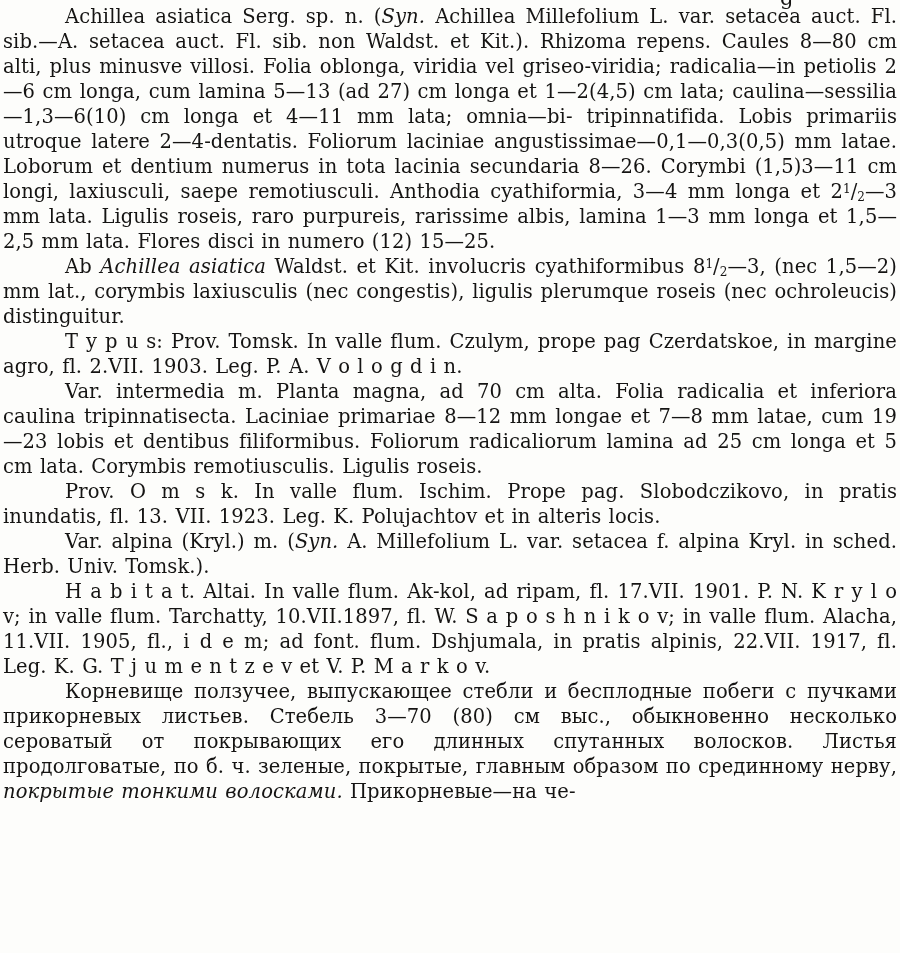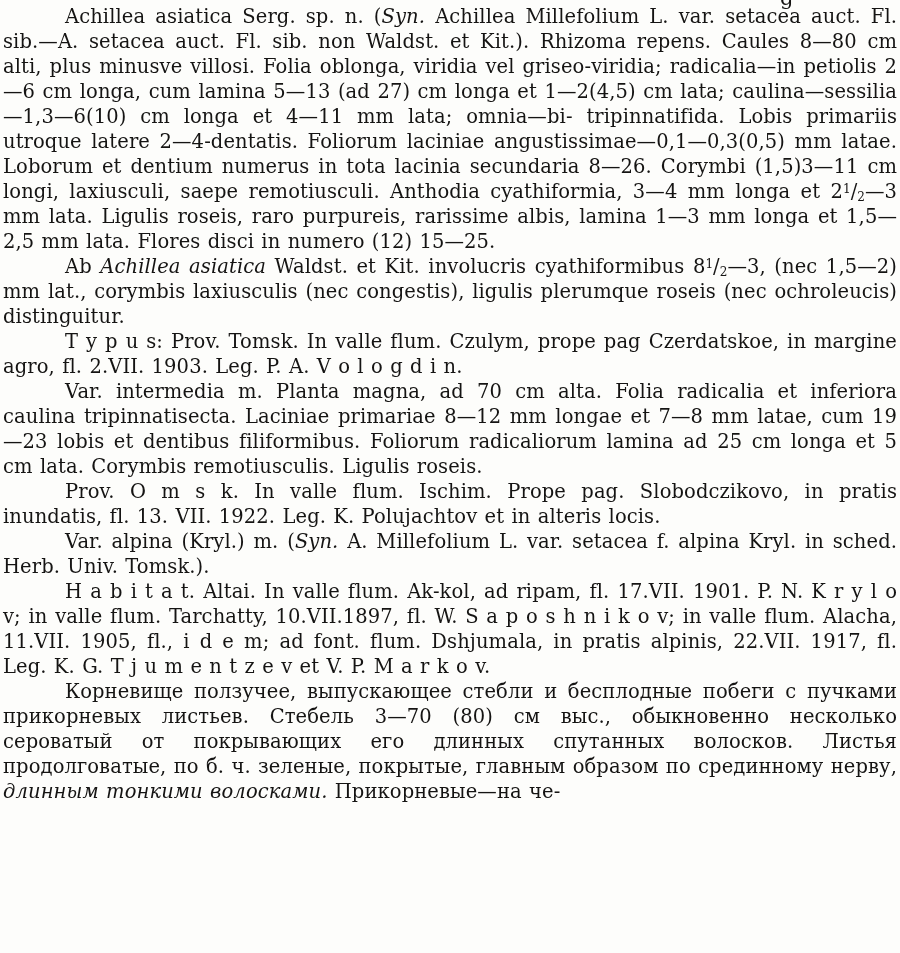--- a/index.html
+++ b/index.html
@@ -55,18 +55,18 @@
 </head>
 <body>
 
 <div class="page">
   <span class="edge-artifact">g</span>
   <div class="doc-body">
       <p><span class="b">Achillea asiatica</span><span> Serg. sp. n. (</span><span class="i">Syn.</span><span> Achillea Millefolium L. var. setacea auct. Fl. sib.—A. setacea auct. Fl. sib. non Waldst. et Kit.). Rhizoma repens. Caules 8—80 cm alti, plus minusve villosi. Folia oblonga, viridia vel griseo-viridia; radicalia—in petiolis 2—6 cm longa, cum lamina 5—13 (ad 27) cm longa et 1—2(4,5) cm lata; caulina—sessilia—1,3—6(10) cm longa et 4—11 mm lata; omnia—bi- tripinnatifida. Lobis primariis utroque latere 2—4-dentatis. Foliorum laciniae angustissimae—0,1—0,3(0,5) mm latae. Loborum et dentium numerus in tota lacinia secundaria 8—26. Corymbi (1,5)3—11 cm longi, laxiusculi, saepe remotiusculi. Anthodia cyathiformia, 3—4 mm longa et 2</span><span class="frac"><sup>1</sup>/<sub>2</sub></span><span>—3 mm lata. Ligulis roseis, raro purpureis, rarissime albis, lamina 1—3 mm longa et 1,5—2,5 mm lata. Flores disci in numero (12) 15—25.</span></p>
       <p><span>Ab </span><span class="i">Achillea asiatica</span><span> Waldst. et Kit. involucris cyathiformibus 8</span><span class="frac"><sup>1</sup>/<sub>2</sub></span><span>—3, (nec 1,5—2) mm lat., corymbis laxiusculis (nec congestis), ligulis plerumque roseis (nec ochroleucis) distinguitur.</span></p>
       <p><span>T y p u s: Prov. Tomsk. In valle flum. Czulym, prope pag Czerdatskoe, in margine agro, fl. 2.VII. 1903. Leg. P. A. V o l o g d i n.</span></p>
       <p><span>Var. </span><span class="b">intermedia</span><span> m. Planta magna, ad 70 cm alta. Folia radicalia et inferiora caulina tripinnatisecta. Laciniae primariae 8—12 mm longae et 7—8 mm latae, cum 19—23 lobis et dentibus filiformibus. Foliorum radicaliorum lamina ad 25 cm longa et 5 cm lata. Corymbis remotiusculis. Ligulis roseis.</span></p>
-      <p><span>Prov. O m s k. In valle flum. Ischim. Prope pag. Slobodczikovo, in pratis inundatis, fl. 13. VII. 1922. Leg. K. Polujachtov et in alteris locis.</span></p>
+      <p><span>Prov. O m s k. In valle flum. Ischim. Prope pag. Slobodczikovo, in pratis inundatis, fl. 13. VII. 1923. Leg. K. Polujachtov et in alteris locis.</span></p>
       <p><span>Var. </span><span class="b">alpina</span><span> (Kryl.) m. (</span><span class="i">Syn.</span><span> A. Millefolium L. var. setacea f. alpina Kryl. in sched. Herb. Univ. Tomsk.).</span></p>
       <p><span>H a b i t a t. </span><span class="b">Altai.</span><span> In valle flum. Ak-kol, ad ripam, fl. 17.VII. 1901. P. N. K r y l o v; in valle flum. Tarchatty, 10.VII.1897, fl. W. S a p o s h n i k o v; in valle flum. Alacha, 11.VII. 1905, fl., i d e m; ad font. flum. Dshjumala, in pratis alpinis, 22.VII. 1917, fl. Leg. K. G. T j u m e n t z e v et V. P. M a r k o v.</span></p>
-      <p><span>Корневище ползучее, выпускающее стебли и бесплодные побеги с пучками прикорневых листьев. Стебель 3—70 (80) см выс., обыкновенно несколько сероватый от покрывающих его длинных спутанных волосков. Листья продолговатые, по б. ч. зеленые, покрытые, главным образом по срединному нерву, </span><span class="i">длинным тонкими волосками.</span><span> Прикорневые—на че-</span></p>
+      <p><span>Корневище ползучее, выпускающее стебли и бесплодные побеги с пучками прикорневых листьев. Стебель 3—70 (80) см выс., обыкновенно несколько сероватый от покрывающих его длинных спутанных волосков. Листья продолговатые, по б. ч. зеленые, покрытые, главным образом по срединному нерву, </span><span class="i">покрытые тонкими волосками.</span><span> Прикорневые—на че-</span></p>
     </div>
 </div>
 
 </body></html>

